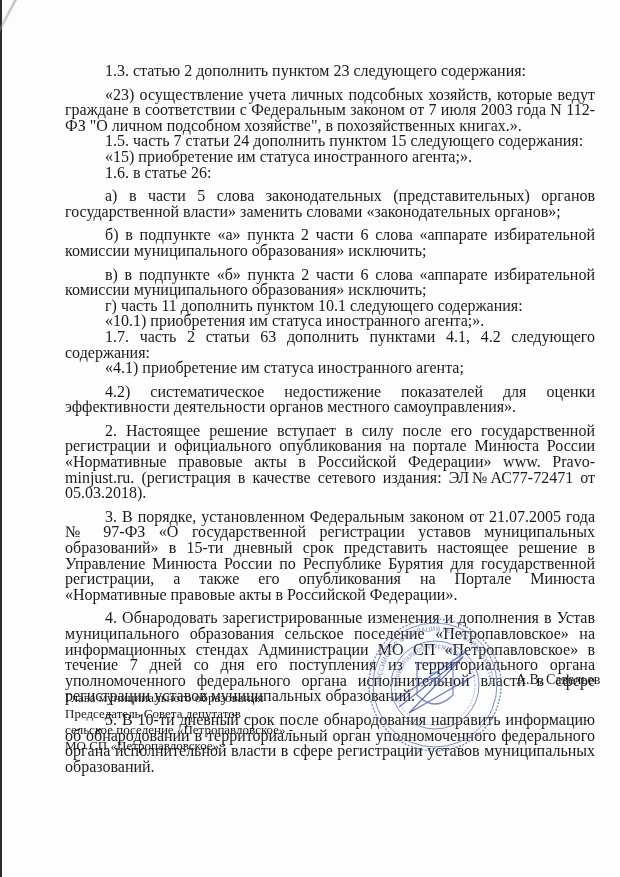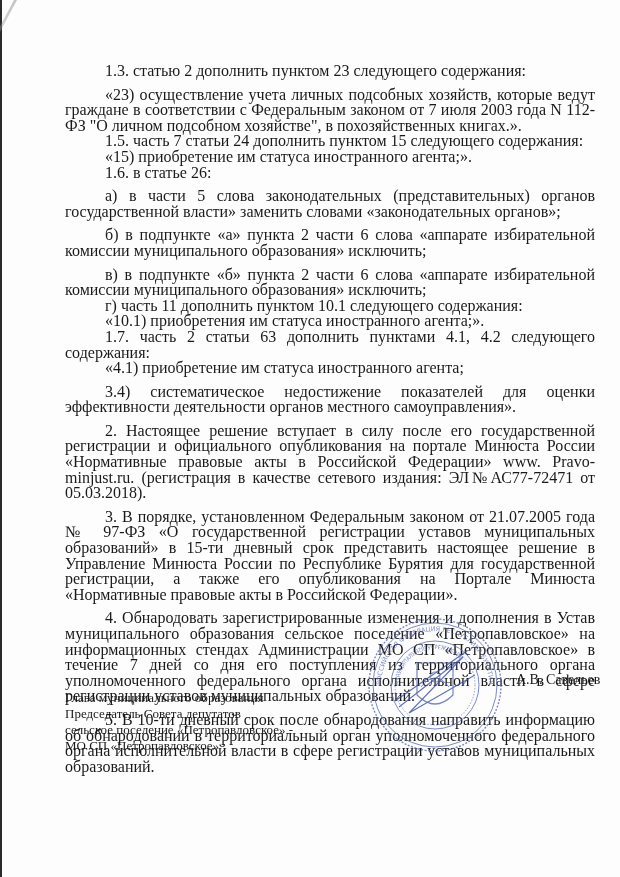--- a/index.html
+++ b/index.html
@@ -90,21 +90,21 @@
     <p>1.5. часть 7 статьи 24 дополнить пунктом 15 следующего содержания:</p>
     <p>«15) приобретение им статуса иностранного агента;».</p>
     <p>1.6. в статье 26:</p>
     <p class="last-left">а) в части 5 слова законодательных (представительных) органов государственной власти» заменить словами «законодательных органов»;</p>
     <p class="last-left">б) в подпункте «а» пункта 2 части 6 слова «аппарате избирательной комиссии муниципального образования» исключить;</p>
     <p class="last-left">в) в подпункте «б» пункта 2 части 6 слова «аппарате избирательной комиссии муниципального образования» исключить;</p>
     <p>г) часть 11 дополнить пунктом 10.1 следующего содержания:</p>
     <p>«10.1) приобретения им статуса иностранного агента;».</p>
     <p>1.7. часть 2 статьи 63 дополнить пунктами 4.1, 4.2 следующего содержания:</p>
     <p>«4.1) приобретение им статуса иностранного агента;</p>
-    <p class="last-left"> 3.4) систематическое недостижение показателей для оценки эффективности деятельности органов местного самоуправления».</p>
+    <p class="last-left"> 4.2) систематическое недостижение показателей для оценки эффективности деятельности органов местного самоуправления».</p>
     <p class="last-left">2. Настоящее решение вступает в силу после его государственной регистрации и официального опубликования на портале Минюста России «Нормативные правовые акты в Российской Федерации» www. Pravo-minjust.ru. (регистрация в качестве сетевого издания: ЭЛ№АС77-72471 от 05.03.2018).</p>
     <p class="last-left">3. В порядке, установленном Федеральным законом от 21.07.2005 года № 97-ФЗ «О государственной регистрации уставов муниципальных образований» в 15-ти дневный срок представить настоящее решение в Управление Минюста России по Республике Бурятия для государственной регистрации, а также его опубликования на Портале Минюста «Нормативные правовые акты в Российской Федерации».</p>
     <p class="last-left">4. Обнародовать зарегистрированные изменения и дополнения в Устав муниципального образования сельское поселение «Петропавловское» на информационных стендах Администрации МО СП «Петропавловское» в течение 7 дней со дня его поступления из территориального органа уполномоченного федерального органа исполнительной власти в сфере регистрации уставов муниципальных образований.</p>
     <p class="last-left">5. В 10-ти дневный срок после обнародования направить информацию об обнародовании в территориальный орган уполномоченного федерального органа исполнительной власти в сфере регистрации уставов муниципальных образований.</p>
   </div>
 
   <div class="sign-block">
     <div>Глава муниципального образования</div>
     <div>Председатель Совета депутатов</div>
     <div>сельское поселение «Петропавловское» -</div>

